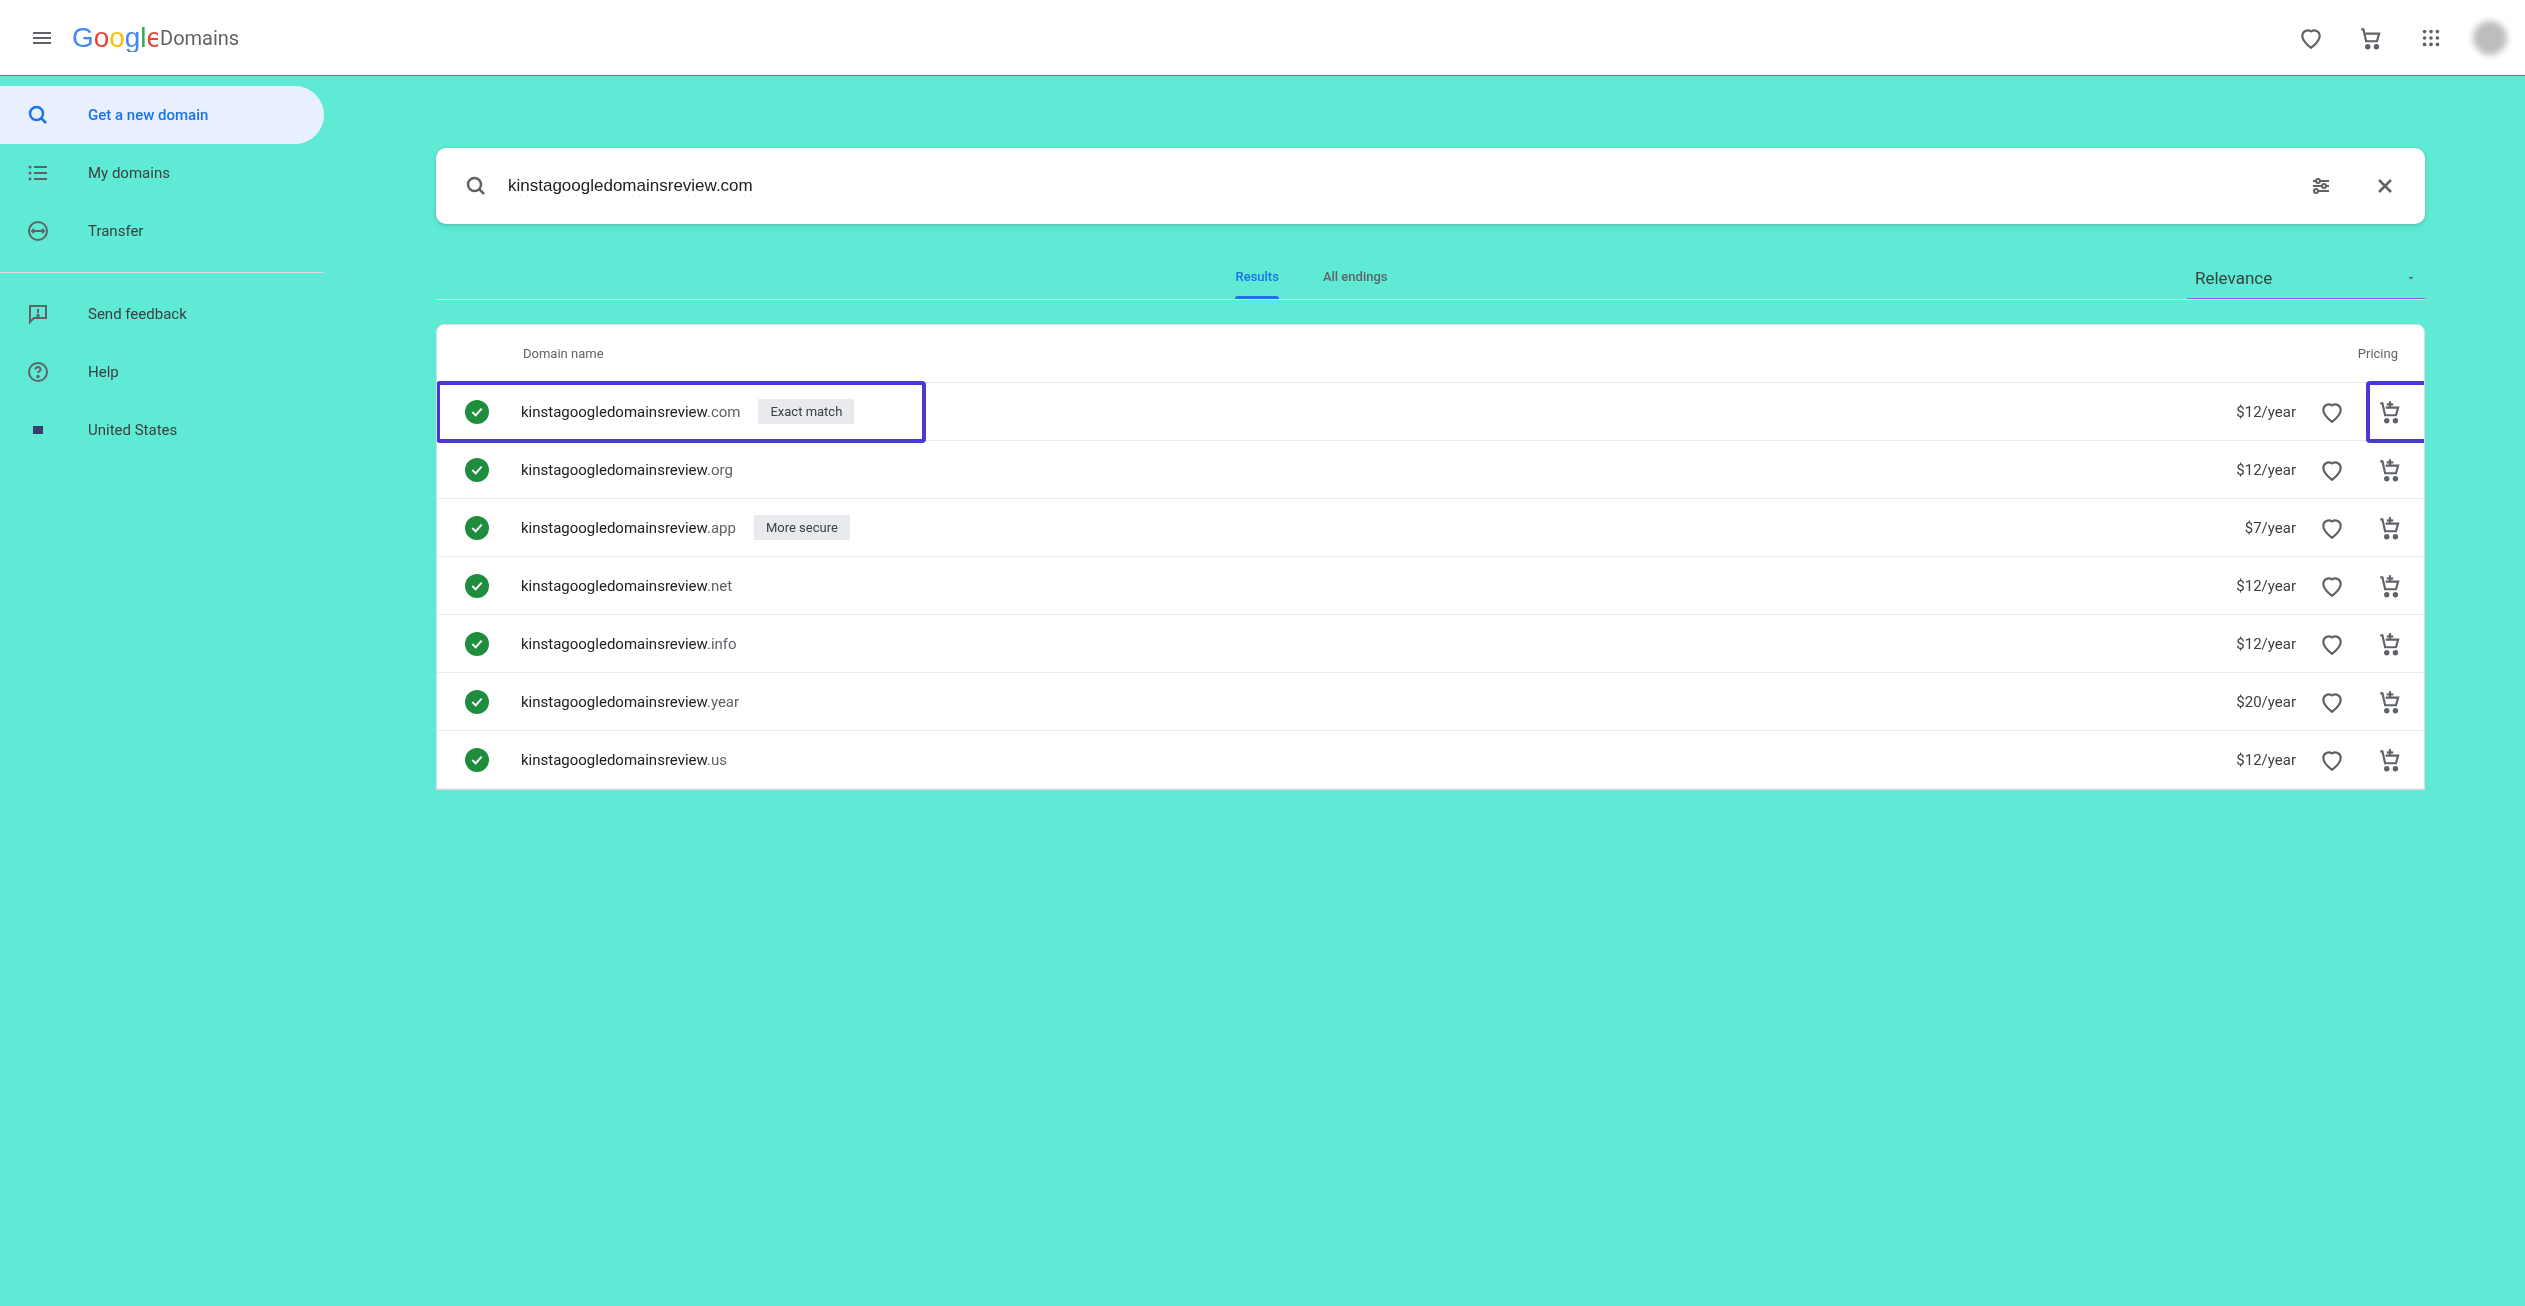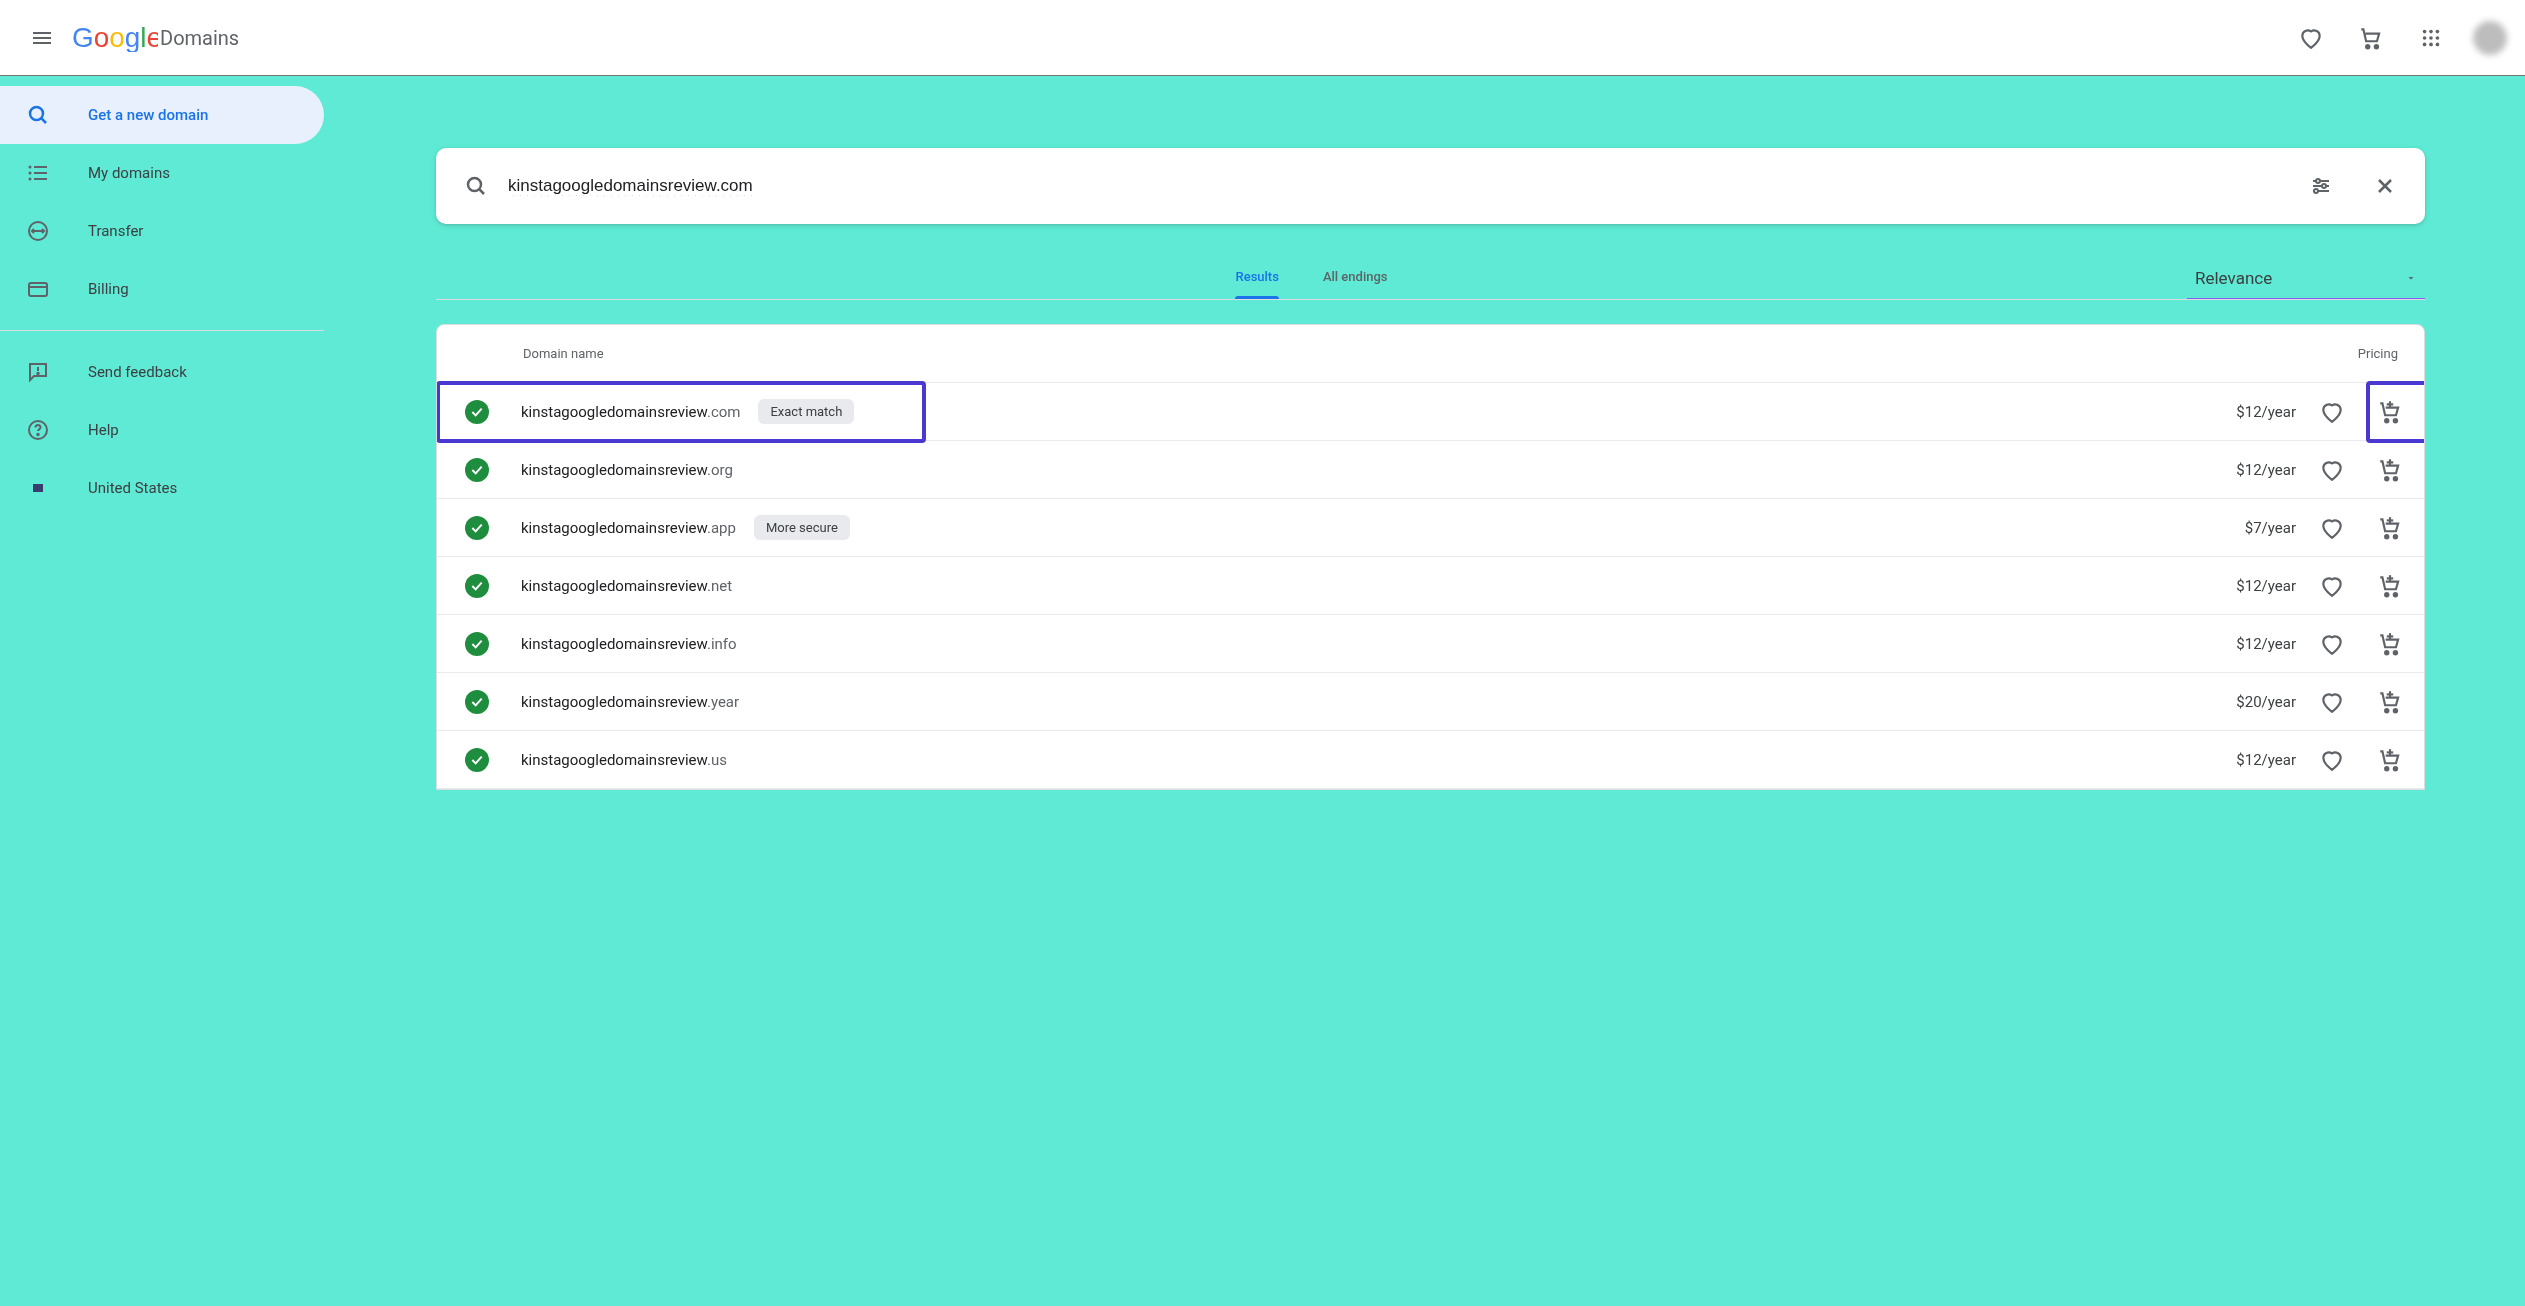--- a/index.html
+++ b/index.html
@@ -218,21 +218,21 @@
     font-size: 15px;
     color:#202124;
   }
   .dom-tld { color:#5f6368; }
   .tag {
     margin-left: 18px;
     background:#e8eaed;
     color:#3c4043;
     font-size:13px;
     padding: 5px 12px;
-    border-radius: 6px;
+    border-radius: 0;
   }
   .row-spacer { flex:1; }
   .price { font-size:15px; color:#3c4043; }
   .row-icon {
     width:44px; height:44px;
     margin-left: 14px;
     display:flex; align-items:center; justify-content:center;
     color:#5f6368;
     cursor:pointer;
     border-radius:50%;
@@ -318,29 +318,20 @@
     </div>
     <div class="side-item">
       <span class="side-icon">
         <svg viewBox="0 0 24 24" width="24" height="24" fill="none" stroke="currentColor" stroke-width="2">
             <circle cx="12" cy="12" r="9"></circle>
             <path d="M8 10l-2 2 2 2M16 10l2 2-2 2M6 12h12"></path>
           </svg>
       </span>
       <span>Transfer</span>
     </div>
-    <div class="side-item">
-      <span class="side-icon">
-        <svg viewBox="0 0 24 24" width="24" height="24" fill="none" stroke="currentColor" stroke-width="2">
-            <rect x="3" y="6" width="18" height="13" rx="2"></rect>
-            <line x1="3" y1="10" x2="21" y2="10"></line>
-          </svg>
-      </span>
-      <span>Billing</span>
-    </div>
     <div class="side-divider"></div>
     <div class="side-item">
       <span class="side-icon">
         <svg viewBox="0 0 24 24" width="24" height="24" fill="none" stroke="currentColor" stroke-width="2">
             <path d="M4 4h16v12H8l-4 4V4z"></path>
             <line x1="12" y1="7" x2="12" y2="11"></line>
             <circle cx="12" cy="13.5" r="0.8" fill="currentColor"></circle>
           </svg>
       </span>
       <span>Send feedback</span>

